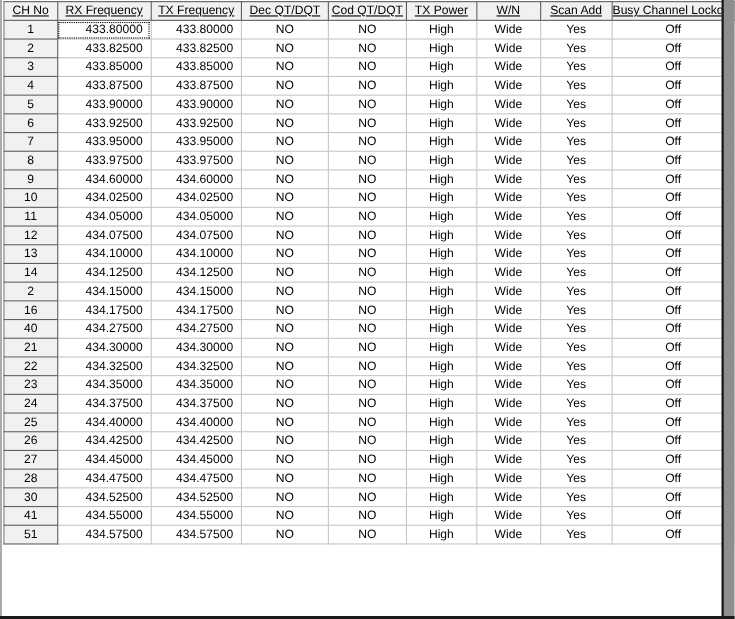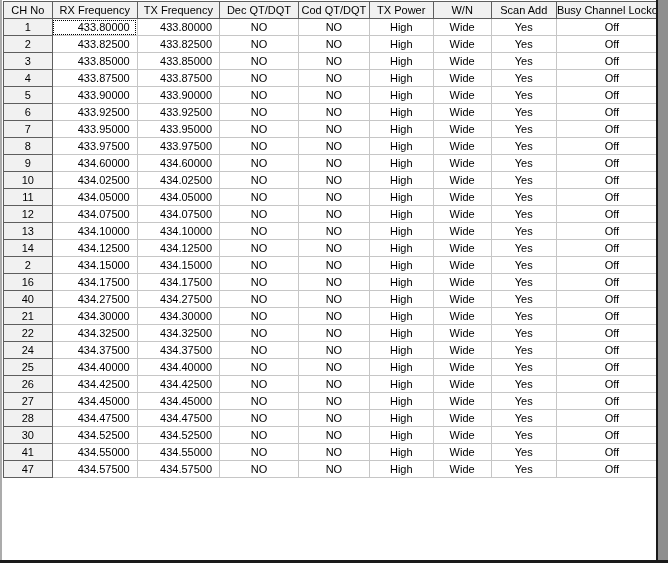--- a/index.html
+++ b/index.html
@@ -16,21 +16,21 @@
     height: 17px;
     padding: 0;
     font: 11px "Liberation Sans", sans-serif;
     color: #000000;
     white-space: nowrap;
     overflow: hidden;
     box-sizing: border-box;
   }
   th { font-weight: normal; }
   .fixed { background: #F1F1F1; border: 1px solid #5E5E5E; text-align: center; }
-  thead th { border-top: 1px solid #3F3F3F; border-bottom: 2px solid #3F3F3F; }
+  thead th { border-top: 1px solid #3F3F3F; border-bottom: 2px solid #3F3F3F; text-decoration: underline; }
   .data { background: #ffffff; border: 1px solid #C6C6C6; }
   .right { text-align: right; padding-right: 7px; }
   .center { text-align: center; }
   .sel { outline: 1px dotted #000000; outline-offset: -2px; }
   #left-edge {
     position: absolute; left: 0; top: 0; bottom: 0; width: 3px;
     background: linear-gradient(to right, #ABABAB 0 2px, #FFFFFF 2px 3px);
   }
   #right-edge {
     position: absolute; left: 656px; top: 0; bottom: 0; width: 12px;
@@ -275,20 +275,31 @@
             <td class="data right">434.32500</td>
             <td class="data right">434.32500</td>
             <td class="data center">NO</td>
             <td class="data center">NO</td>
             <td class="data center">High</td>
             <td class="data center">Wide</td>
             <td class="data center">Yes</td>
             <td class="data center">Off</td>
           </tr>
           <tr>
+            <td class="fixed">23</td>
+            <td class="data right">434.35000</td>
+            <td class="data right">434.35000</td>
+            <td class="data center">NO</td>
+            <td class="data center">NO</td>
+            <td class="data center">High</td>
+            <td class="data center">Wide</td>
+            <td class="data center">Yes</td>
+            <td class="data center">Off</td>
+          </tr>
+          <tr>
             <td class="fixed">24</td>
             <td class="data right">434.37500</td>
             <td class="data right">434.37500</td>
             <td class="data center">NO</td>
             <td class="data center">NO</td>
             <td class="data center">High</td>
             <td class="data center">Wide</td>
             <td class="data center">Yes</td>
             <td class="data center">Off</td>
           </tr>
@@ -352,21 +363,21 @@
             <td class="data right">434.55000</td>
             <td class="data right">434.55000</td>
             <td class="data center">NO</td>
             <td class="data center">NO</td>
             <td class="data center">High</td>
             <td class="data center">Wide</td>
             <td class="data center">Yes</td>
             <td class="data center">Off</td>
           </tr>
           <tr>
-            <td class="fixed">47</td>
+            <td class="fixed">51</td>
             <td class="data right">434.57500</td>
             <td class="data right">434.57500</td>
             <td class="data center">NO</td>
             <td class="data center">NO</td>
             <td class="data center">High</td>
             <td class="data center">Wide</td>
             <td class="data center">Yes</td>
             <td class="data center">Off</td>
           </tr>
         </tbody>

